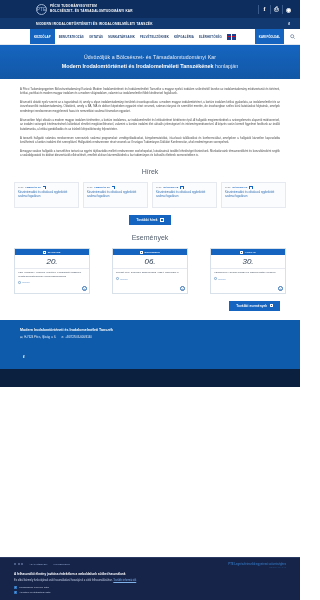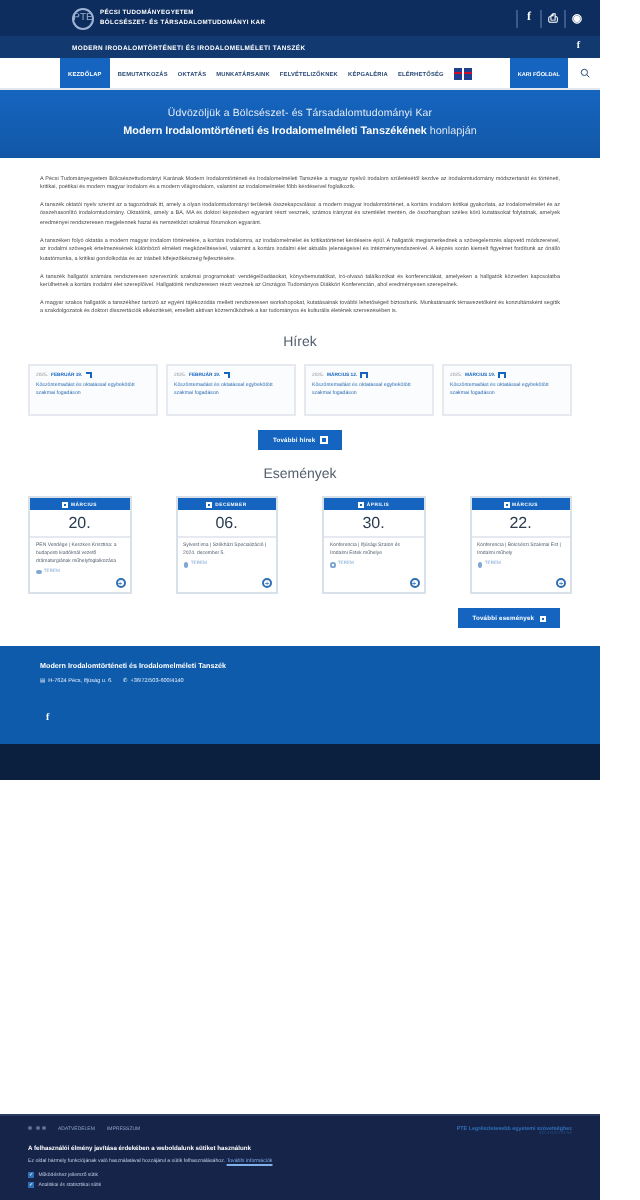--- a/index.html
+++ b/index.html
@@ -138,21 +138,21 @@
   .btn-wrap { display: flex; justify-content: center; margin-top: 7px; }
   .btn {
     background: #1565c0; color: #fff; font-size: 3.1px; font-weight: bold;
     padding: 3px 7px; display: flex; align-items: center; gap: 2.5px;
     letter-spacing: .1px;
   }
   .btn-ico { width: 3.4px; height: 3.4px; border: .5px solid #fff; display: block; }
   .btn-wrap.right { justify-content: flex-end; padding-right: 20px; }
 
   
-  .ev-row { display: flex; gap: 22px; padding: 0 14px; }
+  .ev-row { display: flex; gap: 22px; padding: 0 14px; font-style: italic; }
   .ev-card {
     flex: 1; background: #ffffff; border: 1px solid #d8e0ea;
     display: flex; flex-direction: column; min-height: 42px;
   }
   .ev-month {
     background: #1565c0; color: #fff; font-size: 2.4px; font-weight: bold;
     letter-spacing: .25px; text-align: center; padding: 1.6px 0;
     display: flex; align-items: center; justify-content: center; gap: 1.5px;
   }
   .ev-cal {
@@ -379,37 +379,20 @@
         <div class="ev-title">Konferencia | Ifjúsági Szalon és Irodalmi Estek műhelye</div>
         <div class="ev-loc">
           <i class="ev-pin"></i>
           <span>TEREM</span>
         </div>
       </div>
       <div class="ev-foot">
         <div class="ev-plus">+</div>
       </div>
     </div>
-    <div class="ev-card">
-      <div class="ev-month">
-        <i class="ev-cal"></i>
-        <span>MÁRCIUS</span>
-      </div>
-      <div class="ev-day">22.</div>
-      <div class="ev-body">
-        <div class="ev-title">Konferencia | Bolcsészi Szakmai Est | Irodalmi műhely</div>
-        <div class="ev-loc">
-          <i class="ev-pin"></i>
-          <span>TEREM</span>
-        </div>
-      </div>
-      <div class="ev-foot">
-        <div class="ev-plus">+</div>
-      </div>
-    </div>
   </div>
   <div class="btn-wrap right">
     <div class="btn">
       <span>További események</span>
       <i class="btn-ico"></i>
     </div>
   </div>
 
   <div class="footer">
     <div class="f-title">Modern Irodalomtörténeti és Irodalomelméleti Tanszék</div>

